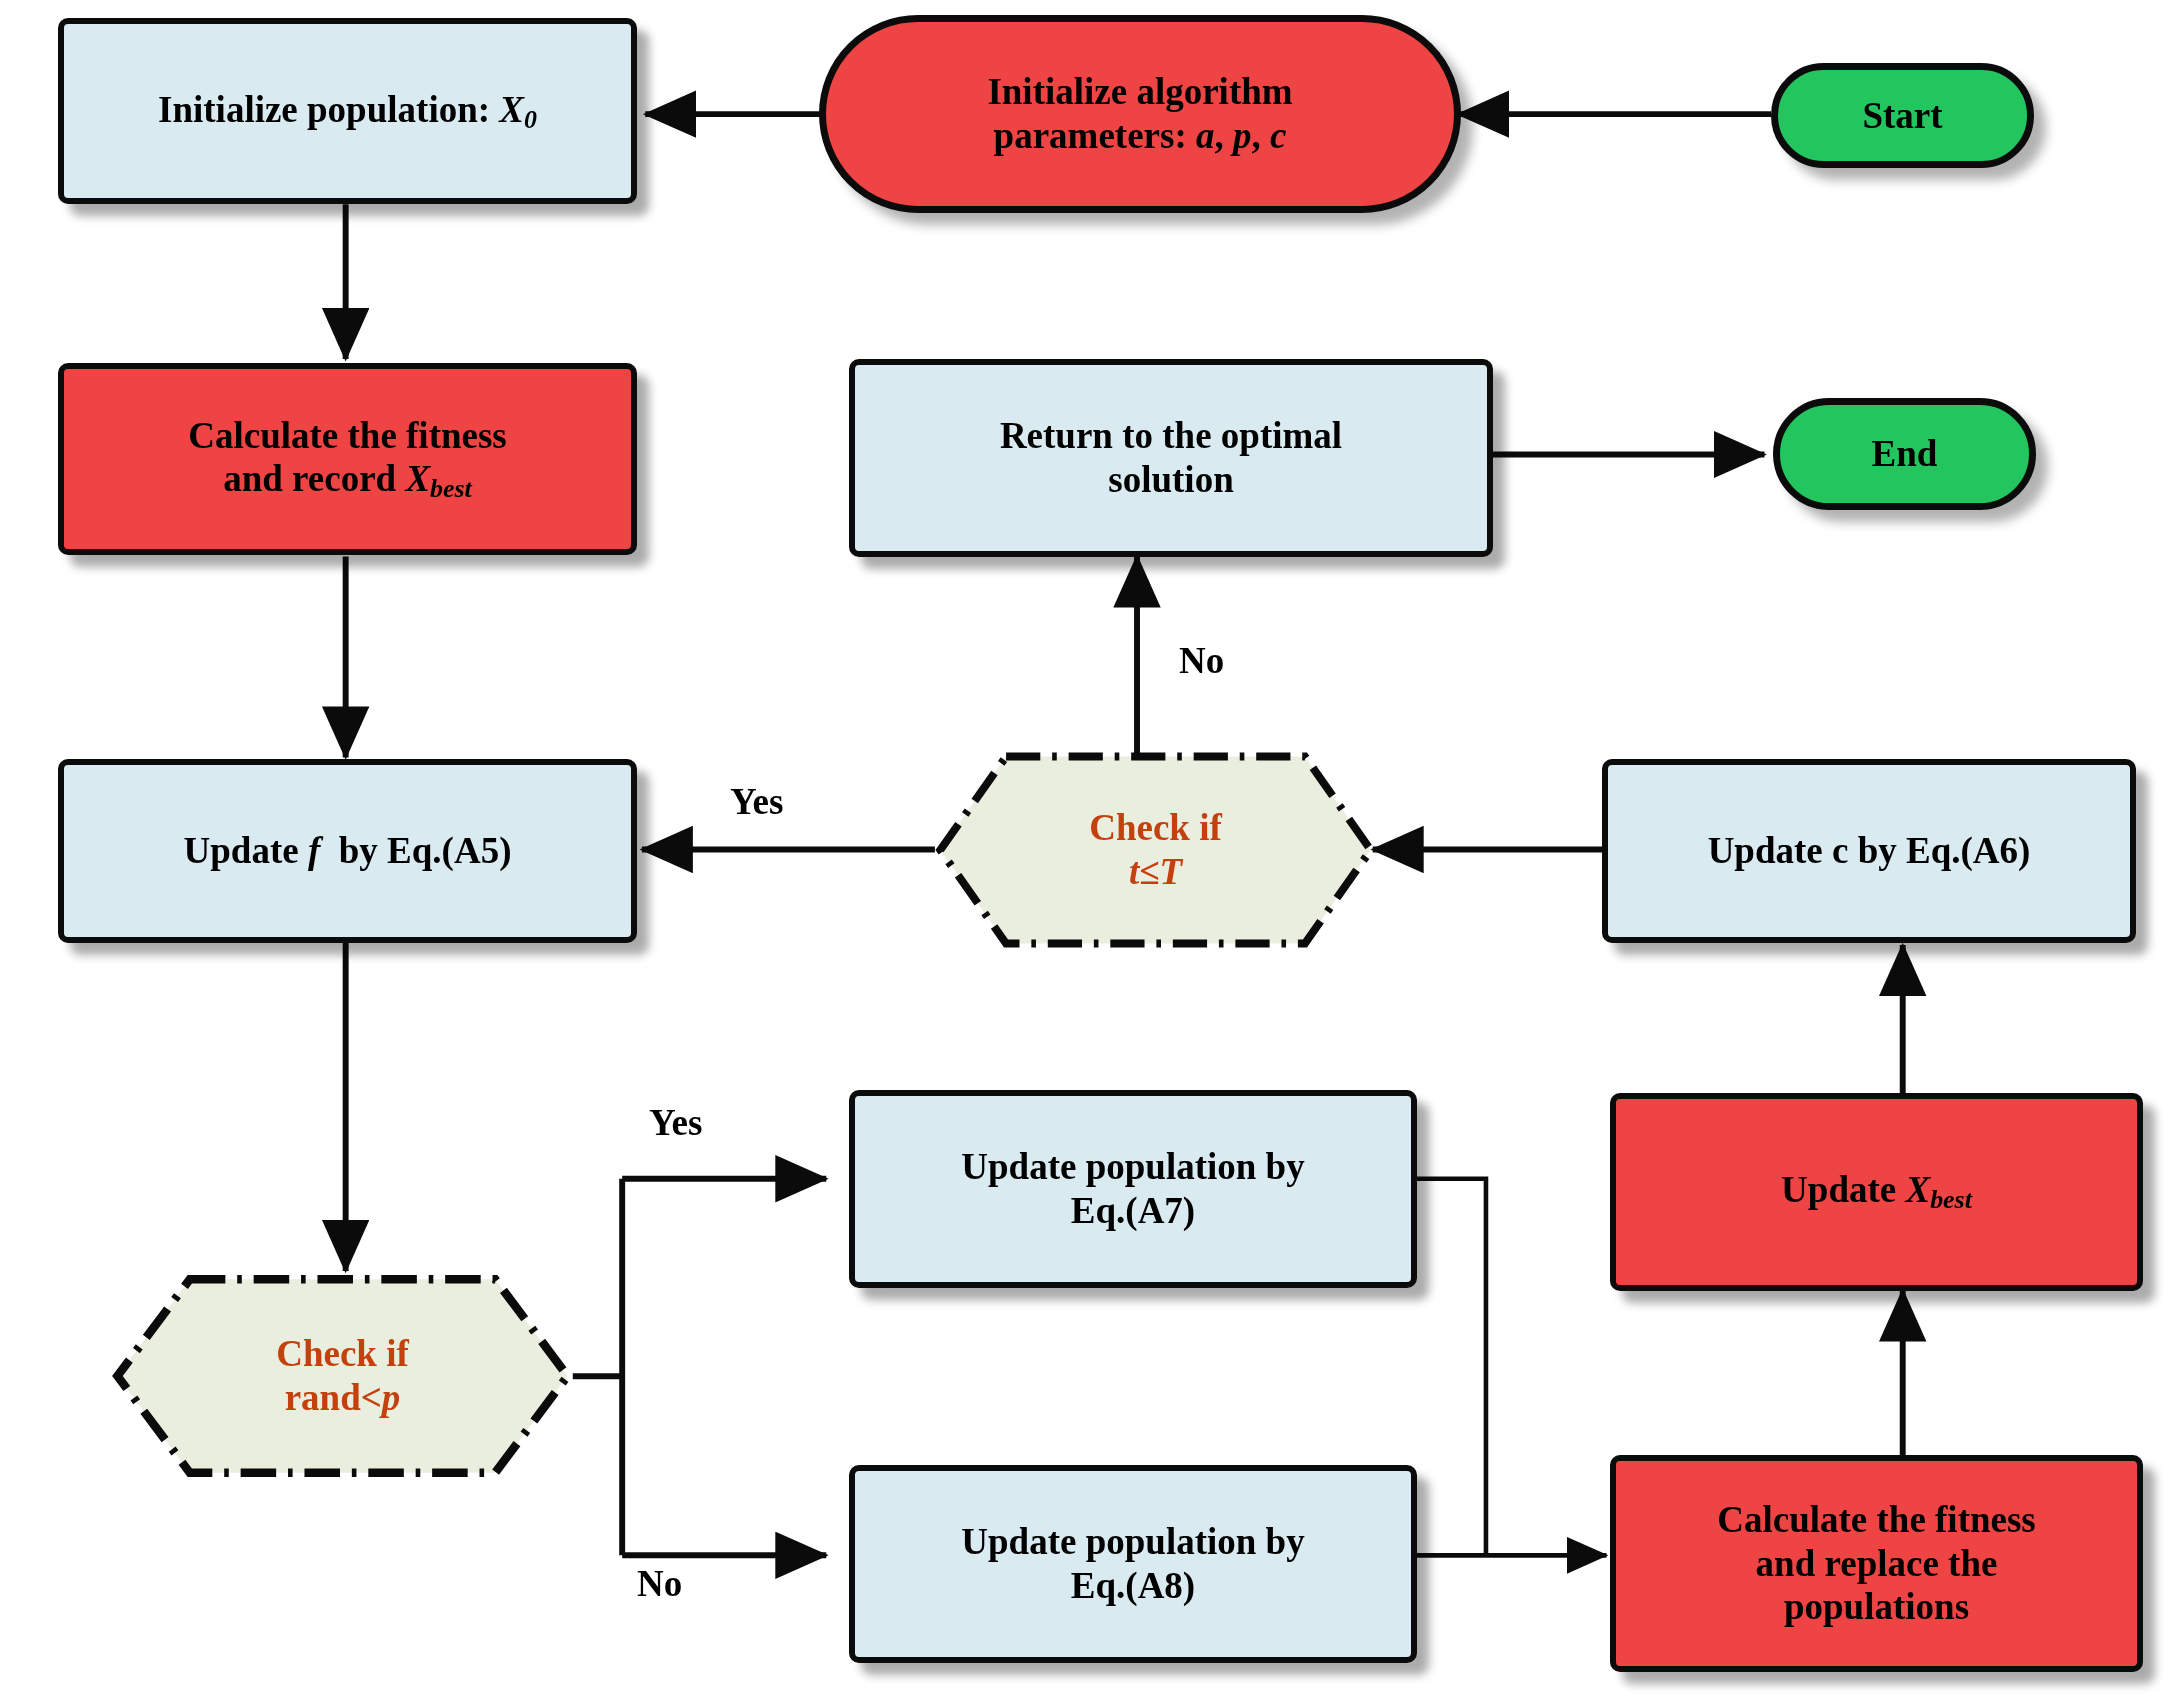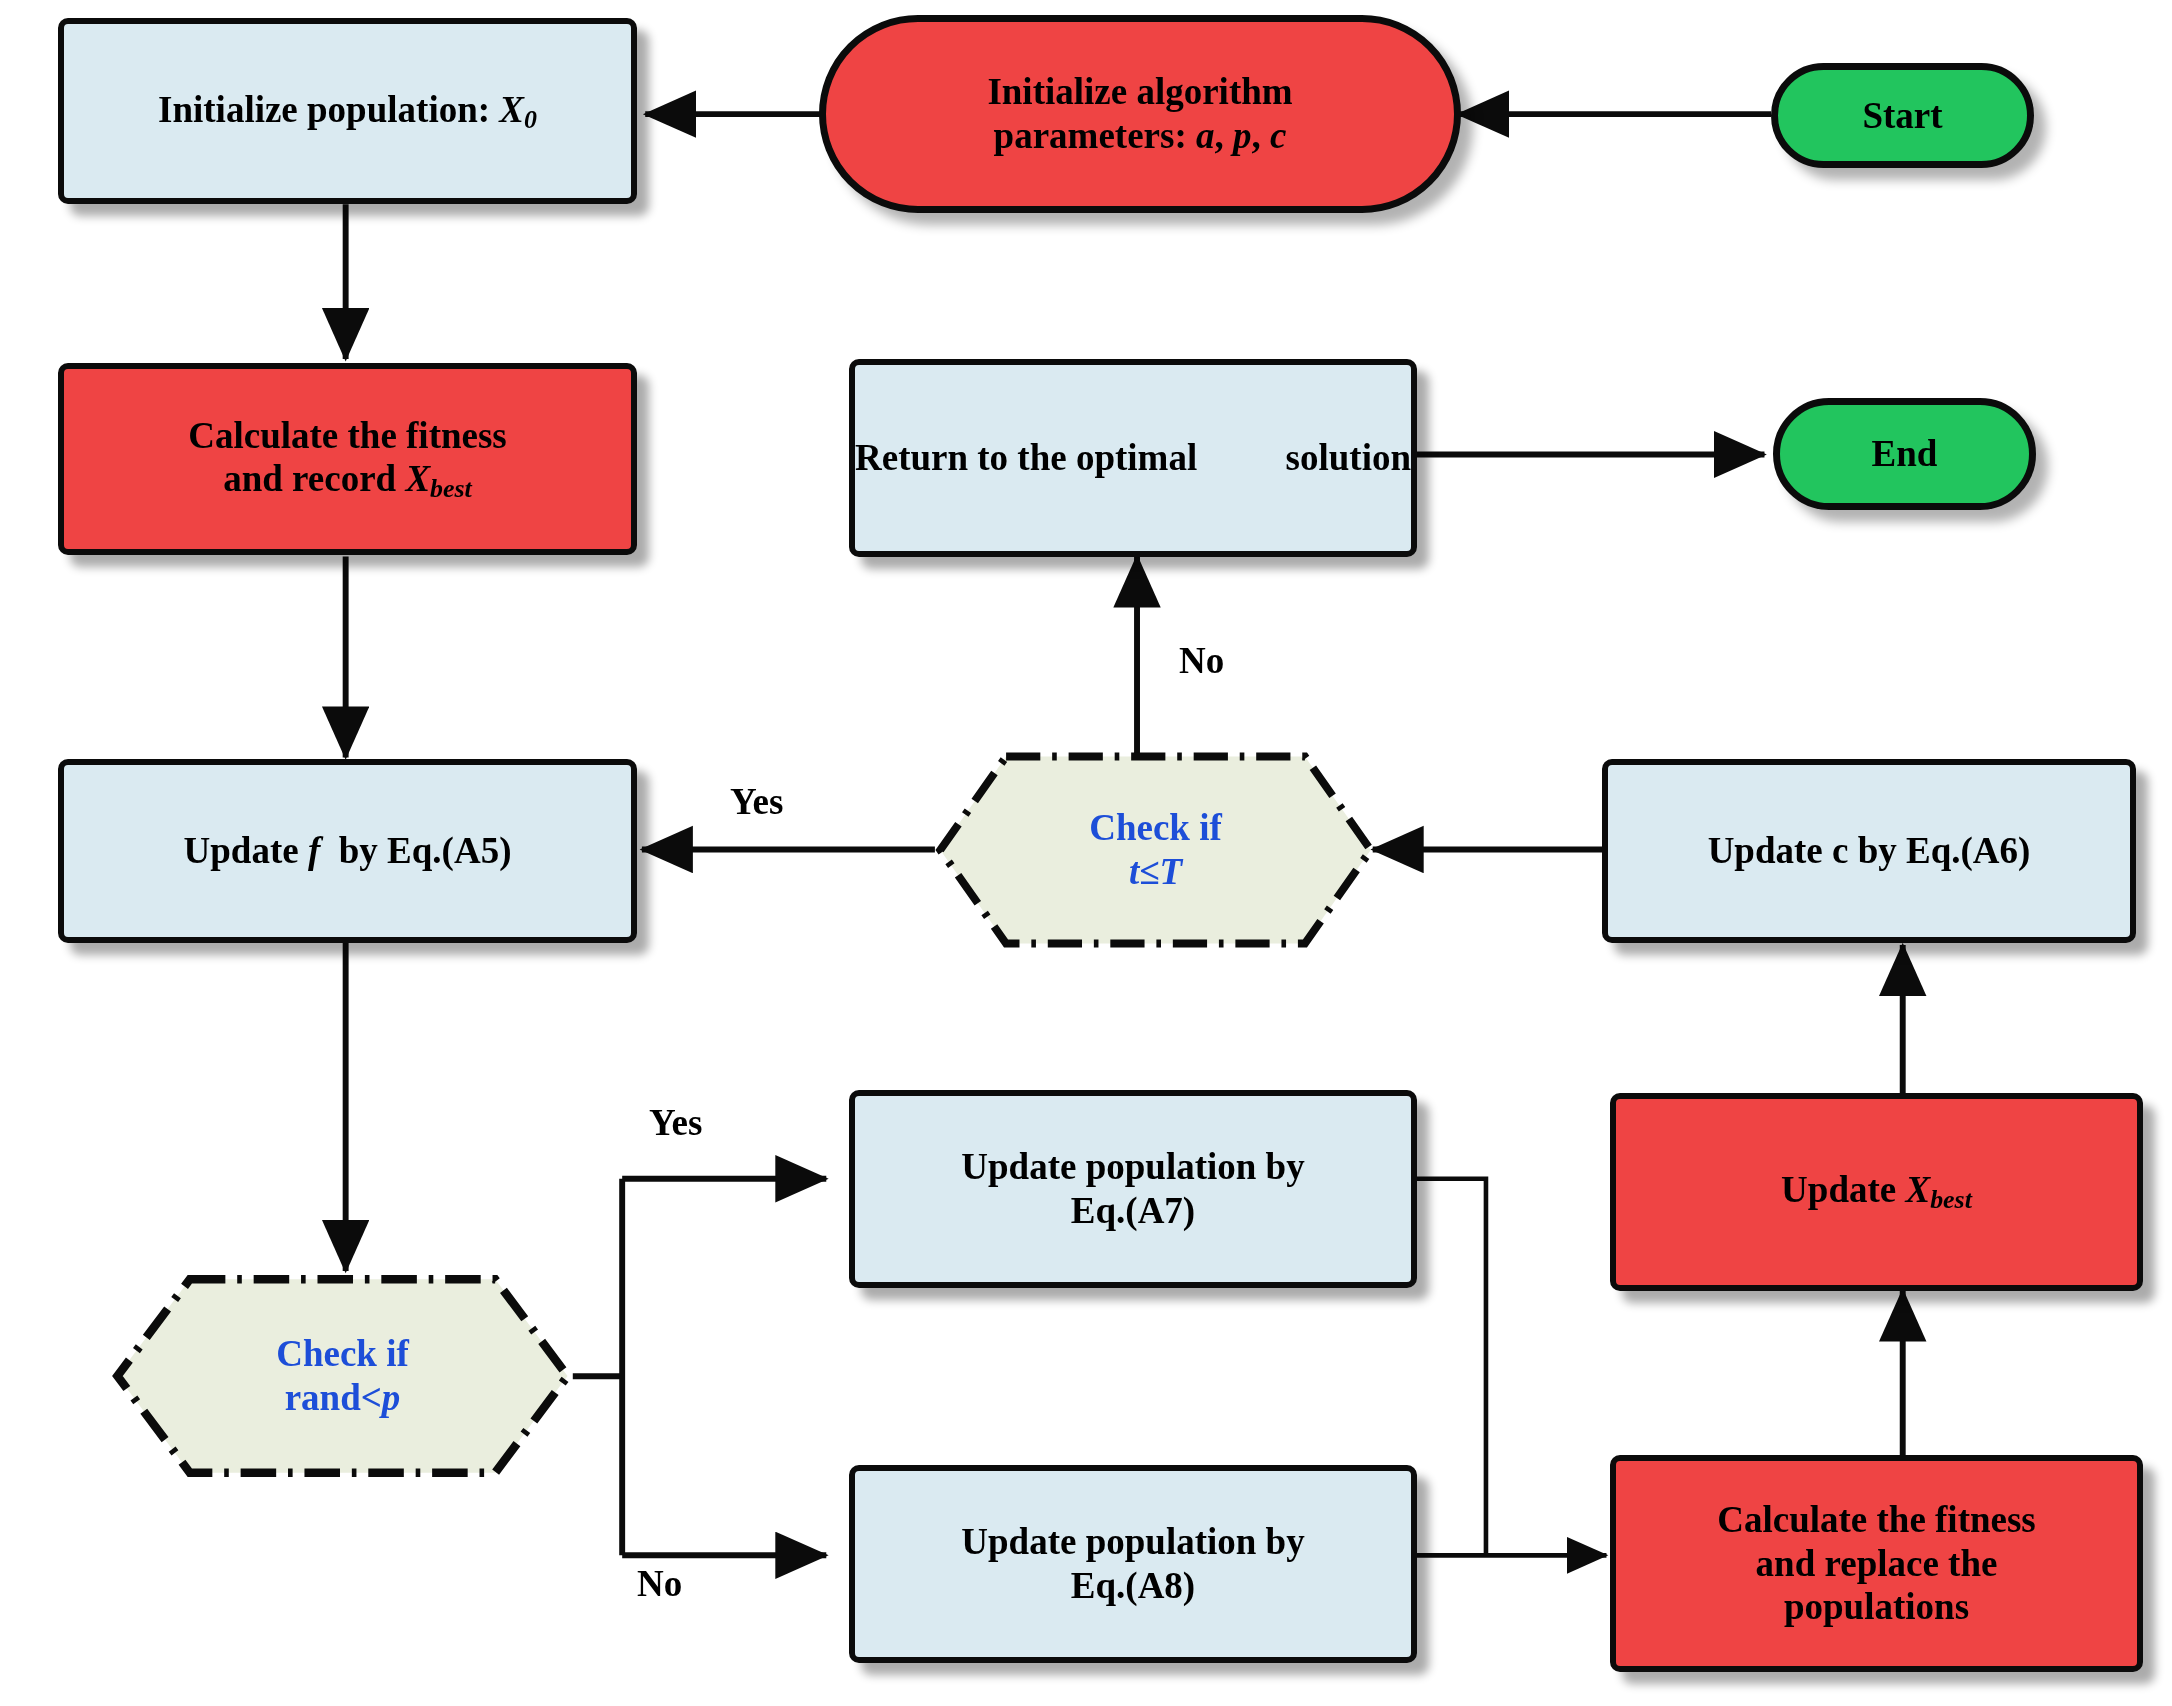--- a/index.html
+++ b/index.html
@@ -20,21 +20,21 @@
 
   
   .stadium{border:7.2px solid #0b0b0b;border-radius:658px;
            box-shadow:12px 12px 10.5px rgba(0,0,0,0.30);}
 
   
   .hexwrap{position:absolute;z-index:5;}
   .hexwrap svg{position:absolute;left:0;top:0;}
   .hexlabel{position:absolute;left:0;top:0;width:100%;height:100%;
             display:flex;align-items:center;justify-content:center;
-            text-align:center;font-weight:bold;color:#1d4ed8;line-height:1.2;}
+            text-align:center;font-weight:bold;color:#c2410c;line-height:1.2;}
   .t56{font-size:37px;}
 
   .edgelabel{position:absolute;z-index:6;font-weight:bold;color:#000;
              font-size:37px;font-family:"Liberation Serif","DejaVu Serif",serif;}
 
   i.v{font-style:italic;}
   sub.sb{font-style:italic;font-size:0.70em;vertical-align:-0.22em;font-weight:bold;}
 
   svg#wires{position:absolute;left:0;top:0;width:2172px;height:1707px;z-index:1;}
 </style>
@@ -104,21 +104,21 @@
 
   <div class="node rect fill-blue t56" style="left:58px;top:18.4px;width:579px;height:186px;">
     <span>Initialize population: <i class="v">X</i><sub class="sb">0</sub></span>
   </div>
 
   <div class="node rect fill-lav t56" style="left:58px;top:363px;width:579px;height:192px;flex-direction:column;">
     <span>Calculate the fitness</span>
     <span>and record <i class="v">X</i><sub class="sb">best</sub></span>
   </div>
 
-  <div class="node rect fill-blue t56" style="left:849px;top:359px;width:568px;height:198px;flex-direction:row;justify-content:space-between;">
+  <div class="node rect fill-blue t56" style="left:849px;top:359px;width:644px;height:198px;flex-direction:column;">
     <span>Return to the optimal</span>
     <span>solution</span>
   </div>
 
   <div class="node stadium fill-peach t56" style="left:1773px;top:398px;width:263px;height:112px;">
     <span>End</span>
   </div>
 
   <div class="node rect fill-blue t56" style="left:58px;top:759px;width:579px;height:184px;">
     <span>Update <i class="v">f</i>&nbsp; by Eq.(A5)</span>

